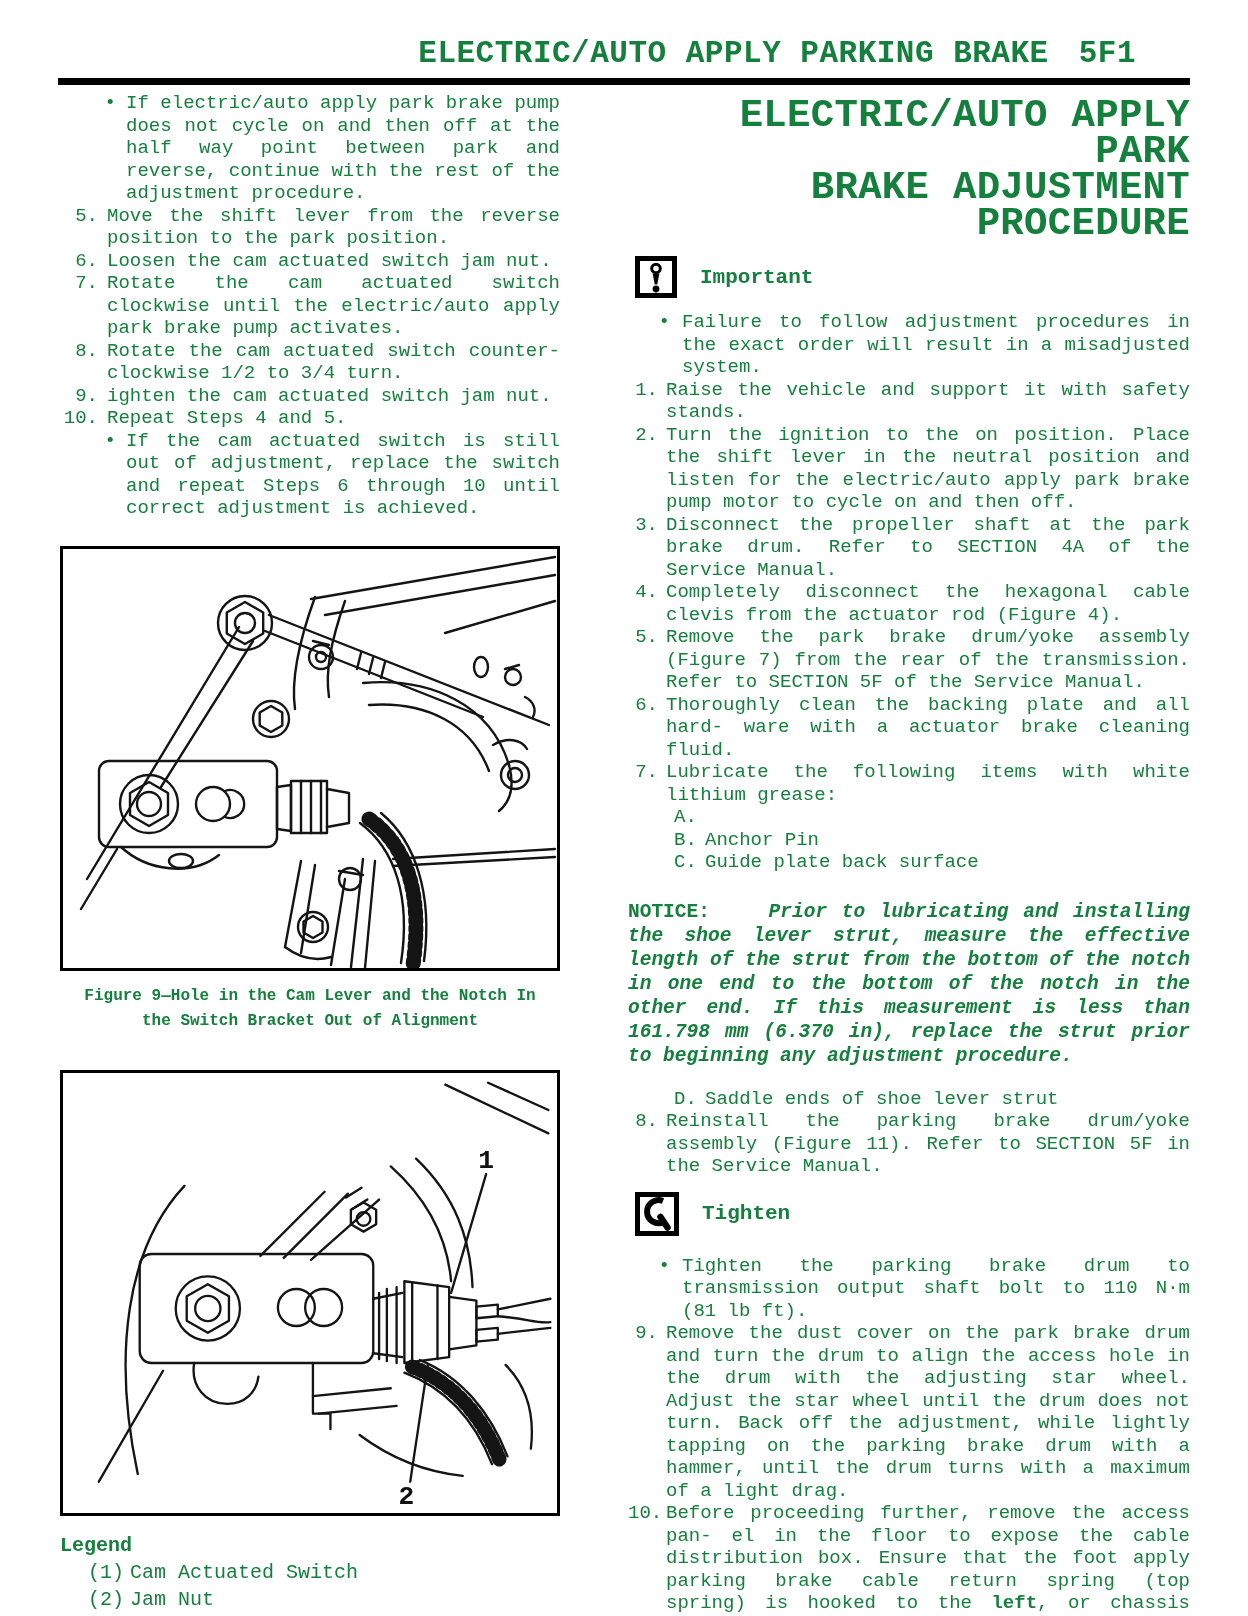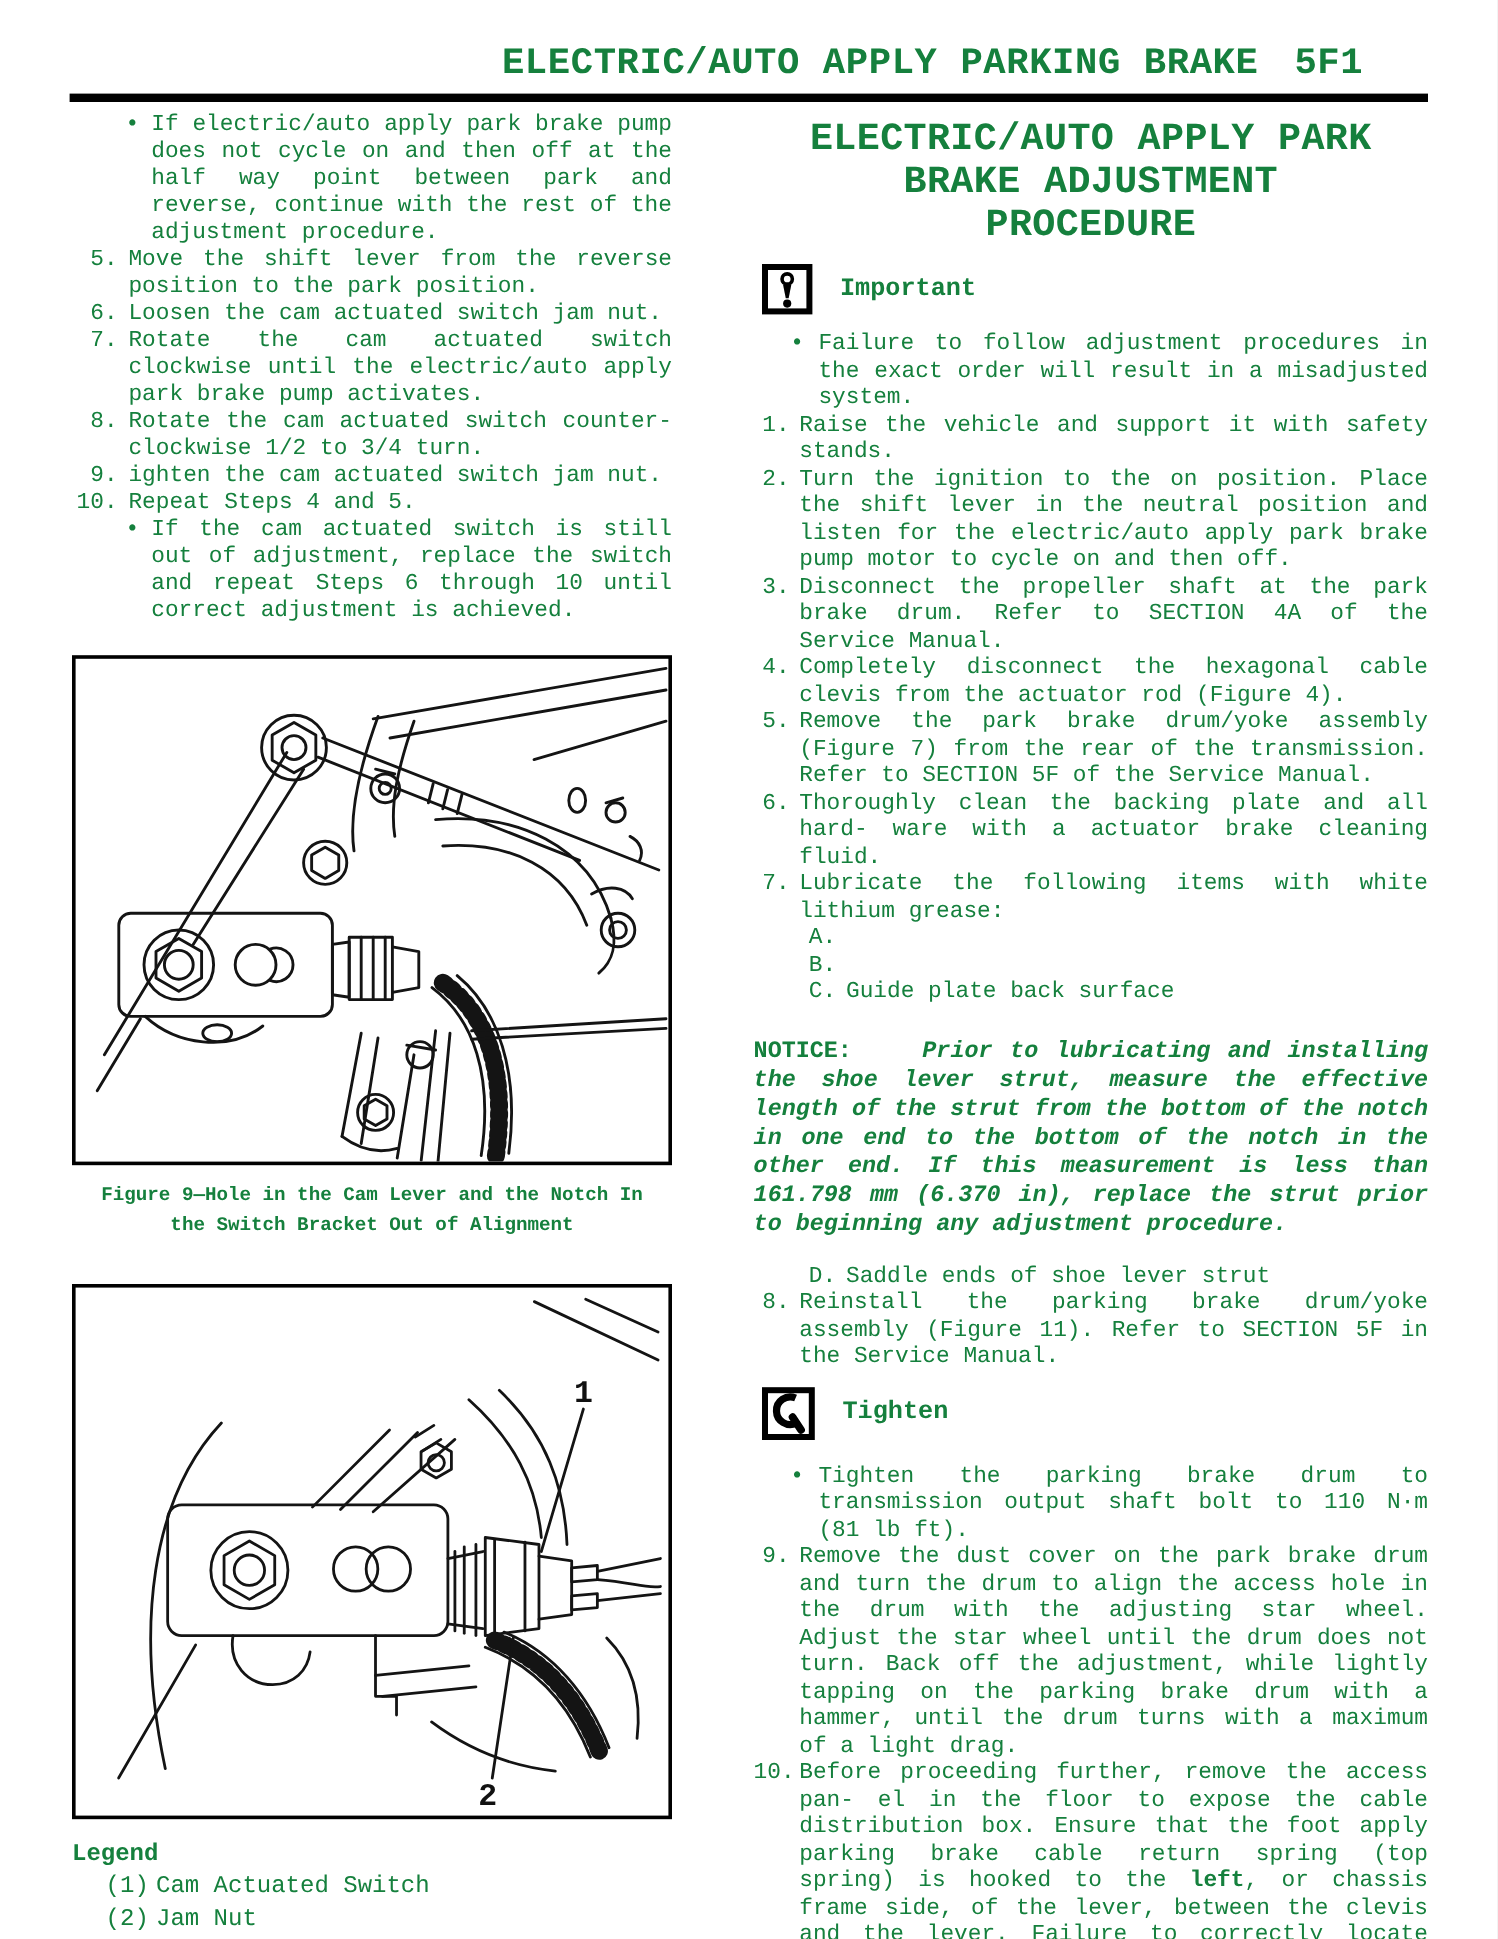--- a/index.html
+++ b/index.html
@@ -32,21 +32,21 @@
   .figbox{border:3px solid #000;background:#fff;}
   .fig9{margin-top:26px;height:419px;}
   .fig10{margin-top:36px;height:440px;}
   .figcap{font-weight:bold;font-size:16px;line-height:25px;text-align:center;margin-top:13px;}
   .figcap.it{font-style:italic;}
   .legend{margin-top:16px;font-size:20px;line-height:27px;}
   .legend .lt-title{font-weight:bold;}
   .legend .li{display:flex;padding-left:28px;}
   .legend .li .n{flex:none;width:42px;}
   
-  .rhead{font-size:32px;line-height:36px;font-weight:bold;text-align:center;letter-spacing:.3px;}
+  .rhead{font-size:39px;line-height:36px;font-weight:bold;text-align:right;letter-spacing:.3px;}
   .icon-row{display:flex;align-items:center;gap:22px;margin:13px 0 12px 6px;}
   .icon-row .lbl{font-size:21px;font-weight:bold;}
   .notice{margin:26px 0 20px 0;font-size:19.5px;line-height:24px;
           font-weight:bold;text-align:justify;}
   .notice .nl{font-style:normal;}
   .notice .nt{font-style:italic;}
   svg{display:block;}
   .gap6{height:6px;}
 </style>
 </head>
@@ -305,20 +305,21 @@
     </div>
     <div class="row">
       <div class="num">7.</div>
       <div class="txt">Lubricate the following items with white lithium grease:</div>
     </div>
     <div class="row lt">
       <div class="num">A.</div>
     </div>
     <div class="row lt">
       <div class="num">B.</div>
+      <div class="txt">Anchor Pin</div>
     </div>
     <div class="row lt">
       <div class="num">C.</div>
       <div class="txt">Guide plate back surface</div>
     </div>
 
     <div class="notice">
       <span class="nl">NOTICE:</span>
       <span>&nbsp;&nbsp;</span>
       <span class="nt">Prior to lubricating and installing the shoe lever strut, measure the effective length of the strut from the bottom of the notch in one end to the bottom of the notch in the other end. If this measurement is less than 161.798 mm (6.370 in), replace the strut prior to beginning any adjustment procedure.</span>

